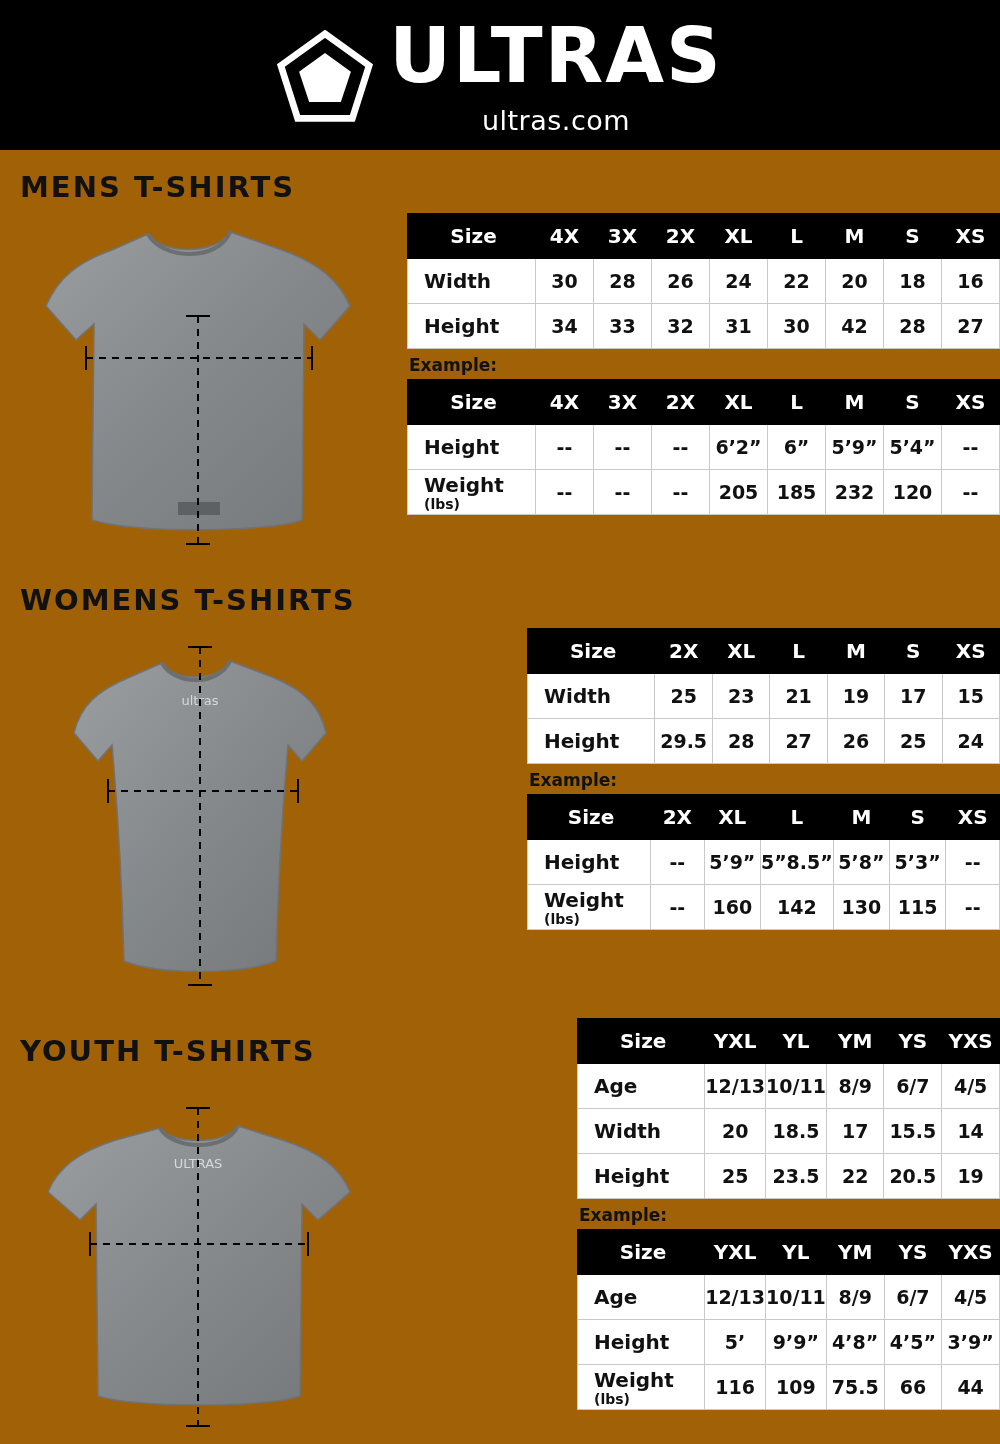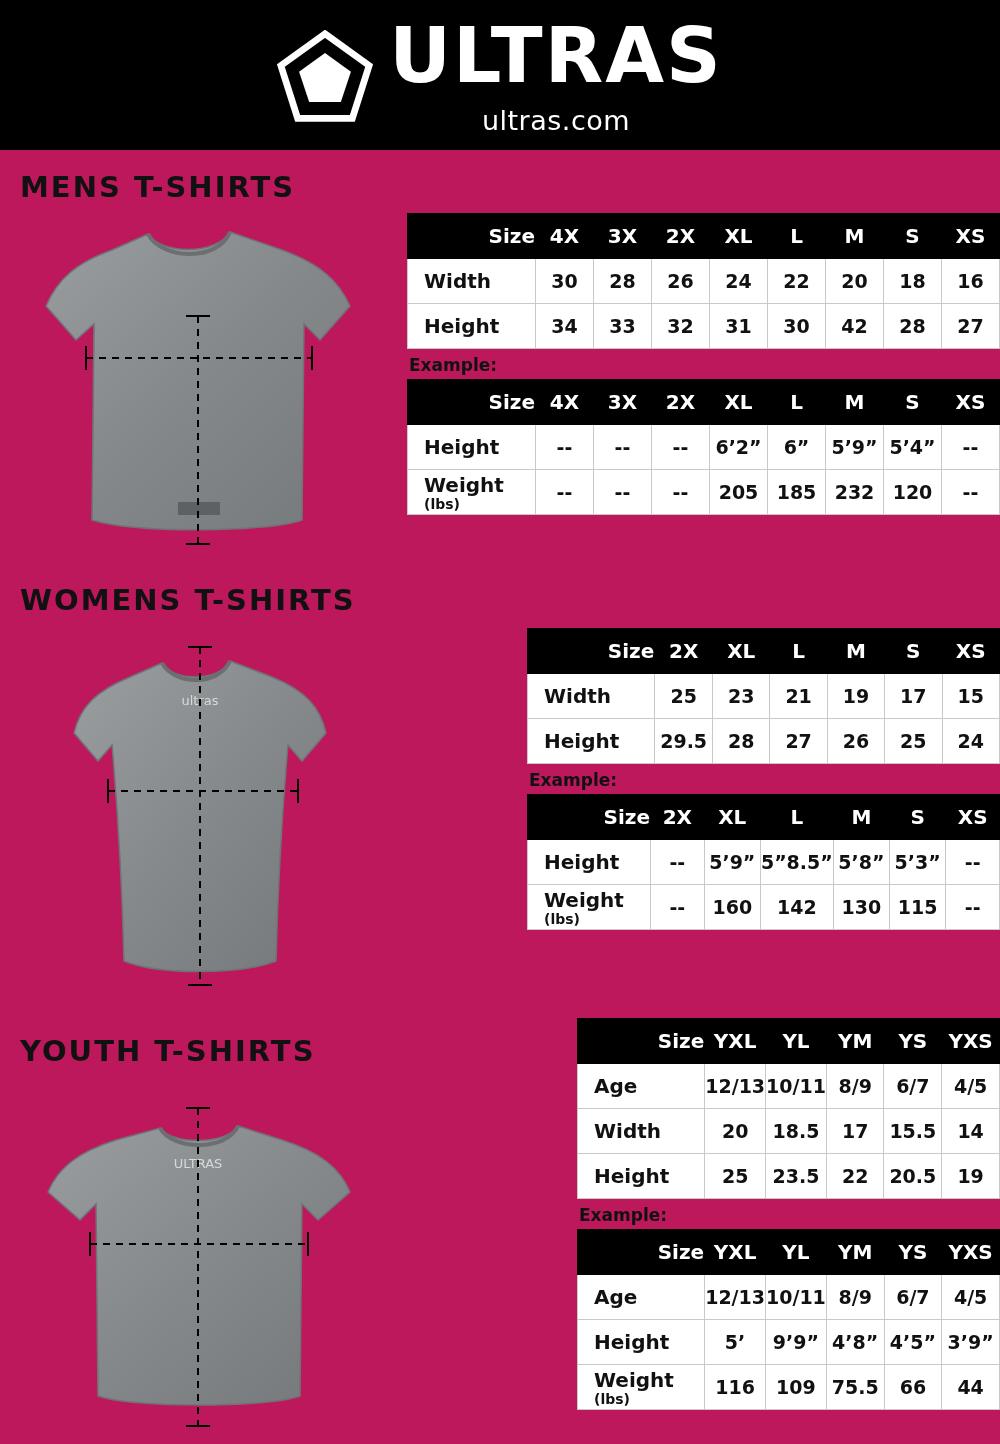--- a/index.html
+++ b/index.html
@@ -7,21 +7,21 @@
     margin: 0; padding: 0;
     width: 1000px; height: 1444px;
     background: #ffffff;
     font-family: "DejaVu Sans", sans-serif;
   }
   .page {
     position: relative;
     width: 1000px;
     height: 1444px;
     overflow: hidden;
-    background: #be185d;
+    background: #a16207;
   }
 
   
   .header {
     width: 1000px;
     height: 150px;
     background: #000;
     display: flex;
     align-items: center;
     justify-content: center;
@@ -90,21 +90,21 @@
     height: 45px;
     vertical-align: middle;
   }
   table.size-table thead th {
     background: #000;
     color: #fff;
     border: 1px solid #000;
     font-size: 20px;
   }
   table.size-table thead th.label-col {
-    text-align: right;
+    text-align: center;
     padding-left: 4px;
   }
   table.size-table td.label-col {
     text-align: left;
     padding-left: 16px;
     font-weight: bold;
     font-size: 20px;
   }
   table.size-table td.label-col small {
     display: block;

